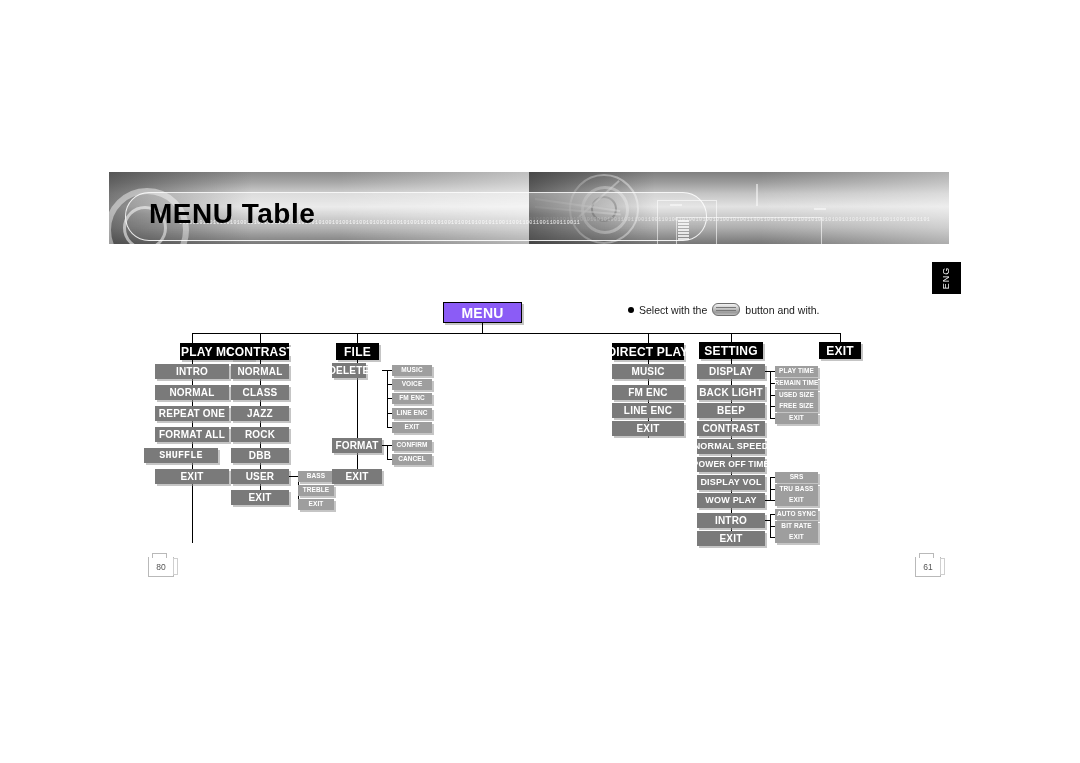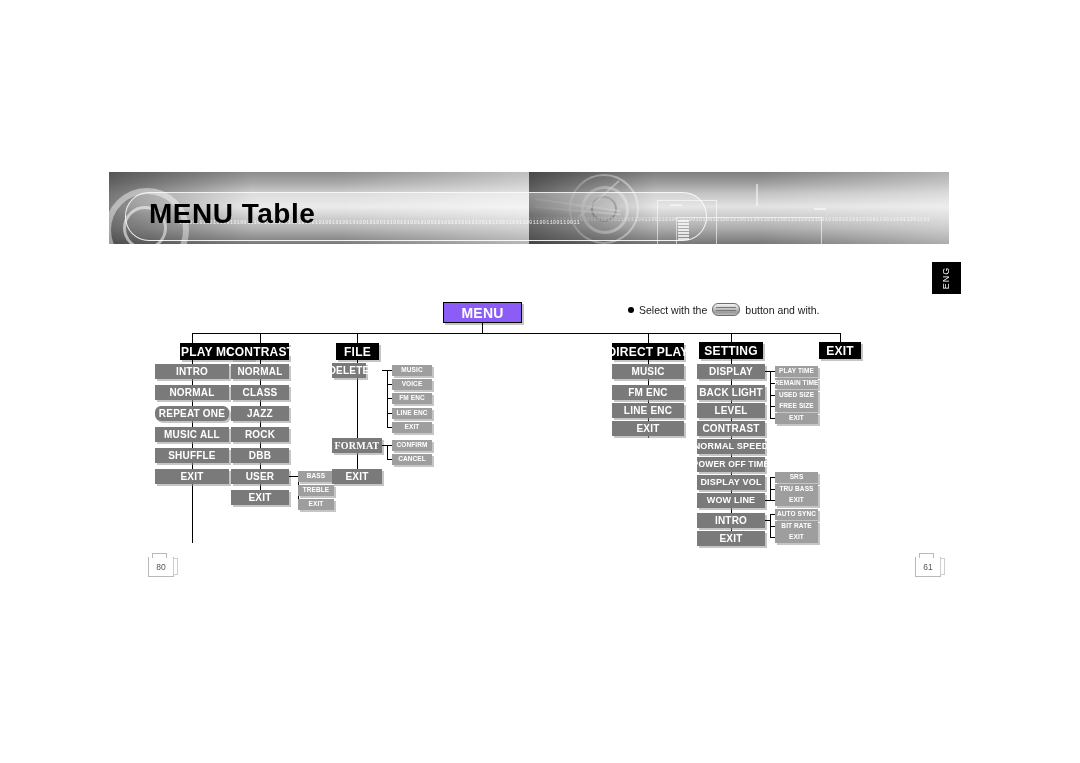--- a/index.html
+++ b/index.html
@@ -353,23 +353,23 @@
   <div class="line vline" style="left:260px; top:333px; height:10px;"></div>
   <div class="line vline" style="left:357px; top:333px; height:10px;"></div>
   <div class="line vline" style="left:648px; top:333px; height:10px;"></div>
   <div class="line vline" style="left:731px; top:333px; height:10px;"></div>
   <div class="line vline" style="left:840px; top:333px; height:10px;"></div>
 
   <div class="box lvl1 shadow" style="left:155px; top:343px; width:74px;margin-left:25px;">PLAY MODE</div>
   <div class="line vline" style="left:192px; top:360px; height:183px;"></div>
   <div class="box lvl2 shadow" style="left:155px; top:364px; width:74px;">INTRO</div>
   <div class="box lvl2 shadow" style="left:155px; top:385px; width:74px;">NORMAL</div>
-  <div class="box lvl2 shadow" style="left:155px; top:406px; width:74px;border-radius:6px;">REPEAT ONE</div>
-  <div class="box lvl2 shadow" style="left:155px; top:427px; width:74px;">MUSIC ALL</div>
-  <div class="box lvl2 shadow" style="left:155px; top:448px; width:74px;">SHUFFLE</div>
+  <div class="box lvl2 shadow" style="left:155px; top:406px; width:74px;">REPEAT ONE</div>
+  <div class="box lvl2 shadow" style="left:155px; top:427px; width:74px;">FORMAT ALL</div>
+  <div class="box lvl2 shadow" style="left:144px; top:448px; width:74px;font-family:Liberation Mono, monospace;">SHUFFLE</div>
   <div class="box lvl2 shadow" style="left:155px; top:469px; width:74px;">EXIT</div>
 
   <div class="box lvl1 shadow" style="left:231px; top:343px; width:58px;">CONTRAST</div>
   <div class="line vline" style="left:260px; top:360px; height:143px;"></div>
   <div class="box lvl2 shadow" style="left:231px; top:364px; width:58px;">NORMAL</div>
   <div class="box lvl2 shadow" style="left:231px; top:385px; width:58px;">CLASS</div>
   <div class="box lvl2 shadow" style="left:231px; top:406px; width:58px;">JAZZ</div>
   <div class="box lvl2 shadow" style="left:231px; top:427px; width:58px;">ROCK</div>
   <div class="box lvl2 shadow" style="left:231px; top:448px; width:58px;">DBB</div>
   <div class="box lvl2 shadow" style="left:231px; top:469px; width:58px;">USER</div>
@@ -380,21 +380,21 @@
   <div class="line hline" style="left:298px; top:476px; width:7px;"></div>
   <div class="line hline" style="left:298px; top:490px; width:7px;"></div>
   <div class="line hline" style="left:298px; top:505px; width:7px;"></div>
   <div class="box lvl3 shadow" style="left:298px; top:471px; width:36px;">BASS</div>
   <div class="box lvl3 shadow" style="left:298px; top:485px; width:36px;">TREBLE</div>
   <div class="box lvl3 shadow" style="left:298px; top:499px; width:36px;">EXIT</div>
 
   <div class="box lvl1 shadow" style="left:336px; top:343px; width:43px;">FILE</div>
   <div class="line vline" style="left:357px; top:360px; height:118px;"></div>
   <div class="box lvl2 shadow" style="left:332px; top:363px; width:34px;">DELETE</div>
-  <div class="box lvl2 shadow" style="left:332px; top:438px; width:50px;font-family:Liberation Serif, serif;">FORMAT</div>
+  <div class="box lvl2 shadow" style="left:332px; top:438px; width:50px;">FORMAT</div>
   <div class="box lvl2 shadow" style="left:332px; top:469px; width:50px;">EXIT</div>
 
   <div class="line hline" style="left:382px; top:370px; width:5px;"></div>
   <div class="line vline" style="left:387px; top:370px; height:58px;"></div>
   <div class="line hline" style="left:387px; top:370px; width:5px;"></div>
   <div class="line hline" style="left:387px; top:384px; width:5px;"></div>
   <div class="line hline" style="left:387px; top:398px; width:5px;"></div>
   <div class="line hline" style="left:387px; top:413px; width:5px;"></div>
   <div class="line hline" style="left:387px; top:427px; width:5px;"></div>
   <div class="box lvl3 shadow" style="left:392px; top:365px; width:40px;">MUSIC</div>
@@ -414,26 +414,26 @@
   <div class="line vline" style="left:648px; top:360px; height:78px;"></div>
   <div class="box lvl2 shadow" style="left:612px; top:364px; width:72px;">MUSIC</div>
   <div class="box lvl2 shadow" style="left:612px; top:385px; width:72px;">FM ENC</div>
   <div class="box lvl2 shadow" style="left:612px; top:403px; width:72px;">LINE ENC</div>
   <div class="box lvl2 shadow" style="left:612px; top:421px; width:72px;">EXIT</div>
 
   <div class="box lvl1 shadow" style="left:699px; top:342px; width:64px;">SETTING</div>
   <div class="line vline" style="left:731px; top:359px; height:175px;"></div>
   <div class="box lvl2 shadow" style="left:697px; top:364px; width:68px;">DISPLAY</div>
   <div class="box lvl2 shadow" style="left:697px; top:385px; width:68px;">BACK LIGHT</div>
-  <div class="box lvl2 shadow" style="left:697px; top:403px; width:68px;">LEVEL</div>
+  <div class="box lvl2 shadow" style="left:697px; top:403px; width:68px;">BEEP</div>
   <div class="box lvl2 shadow" style="left:697px; top:421px; width:68px;">CONTRAST</div>
   <div class="box lvl2 shadow" style="left:697px; top:439px; width:68px; font-size:9px;">NORMAL SPEED</div>
   <div class="box lvl2 shadow" style="left:697px; top:457px; width:68px; font-size:8.5px;">POWER OFF TIME</div>
   <div class="box lvl2 shadow" style="left:697px; top:475px; width:68px; font-size:9px;">DISPLAY VOL</div>
-  <div class="box lvl2 shadow" style="left:697px; top:493px; width:68px; font-size:9px;">WOW LINE</div>
+  <div class="box lvl2 shadow" style="left:697px; top:493px; width:68px; font-size:9px;">WOW PLAY</div>
   <div class="box lvl2 shadow" style="left:697px; top:513px; width:68px;">INTRO</div>
   <div class="box lvl2 shadow" style="left:697px; top:531px; width:68px;">EXIT</div>
 
   <div class="line hline" style="left:765px; top:371px; width:5px;"></div>
   <div class="line vline" style="left:770px; top:371px; height:47px;"></div>
   <div class="line hline" style="left:770px; top:371px; width:5px;"></div>
   <div class="line hline" style="left:770px; top:383px; width:5px;"></div>
   <div class="line hline" style="left:770px; top:395px; width:5px;"></div>
   <div class="line hline" style="left:770px; top:406px; width:5px;"></div>
   <div class="line hline" style="left:770px; top:418px; width:5px;"></div>

